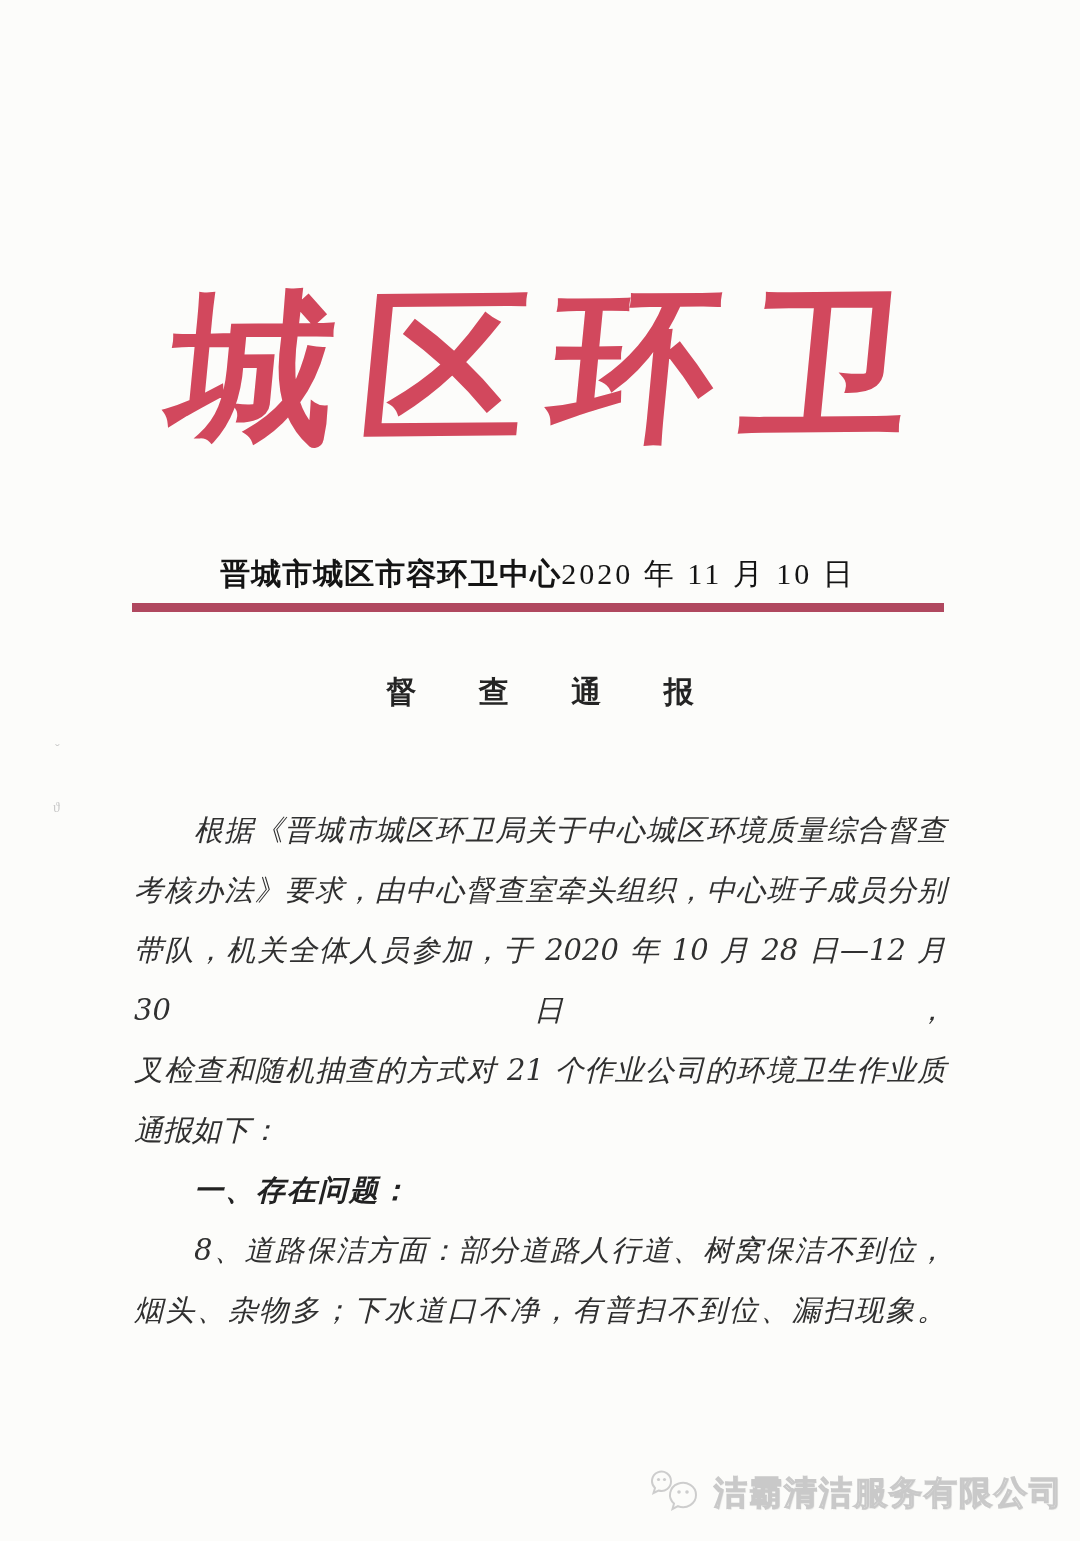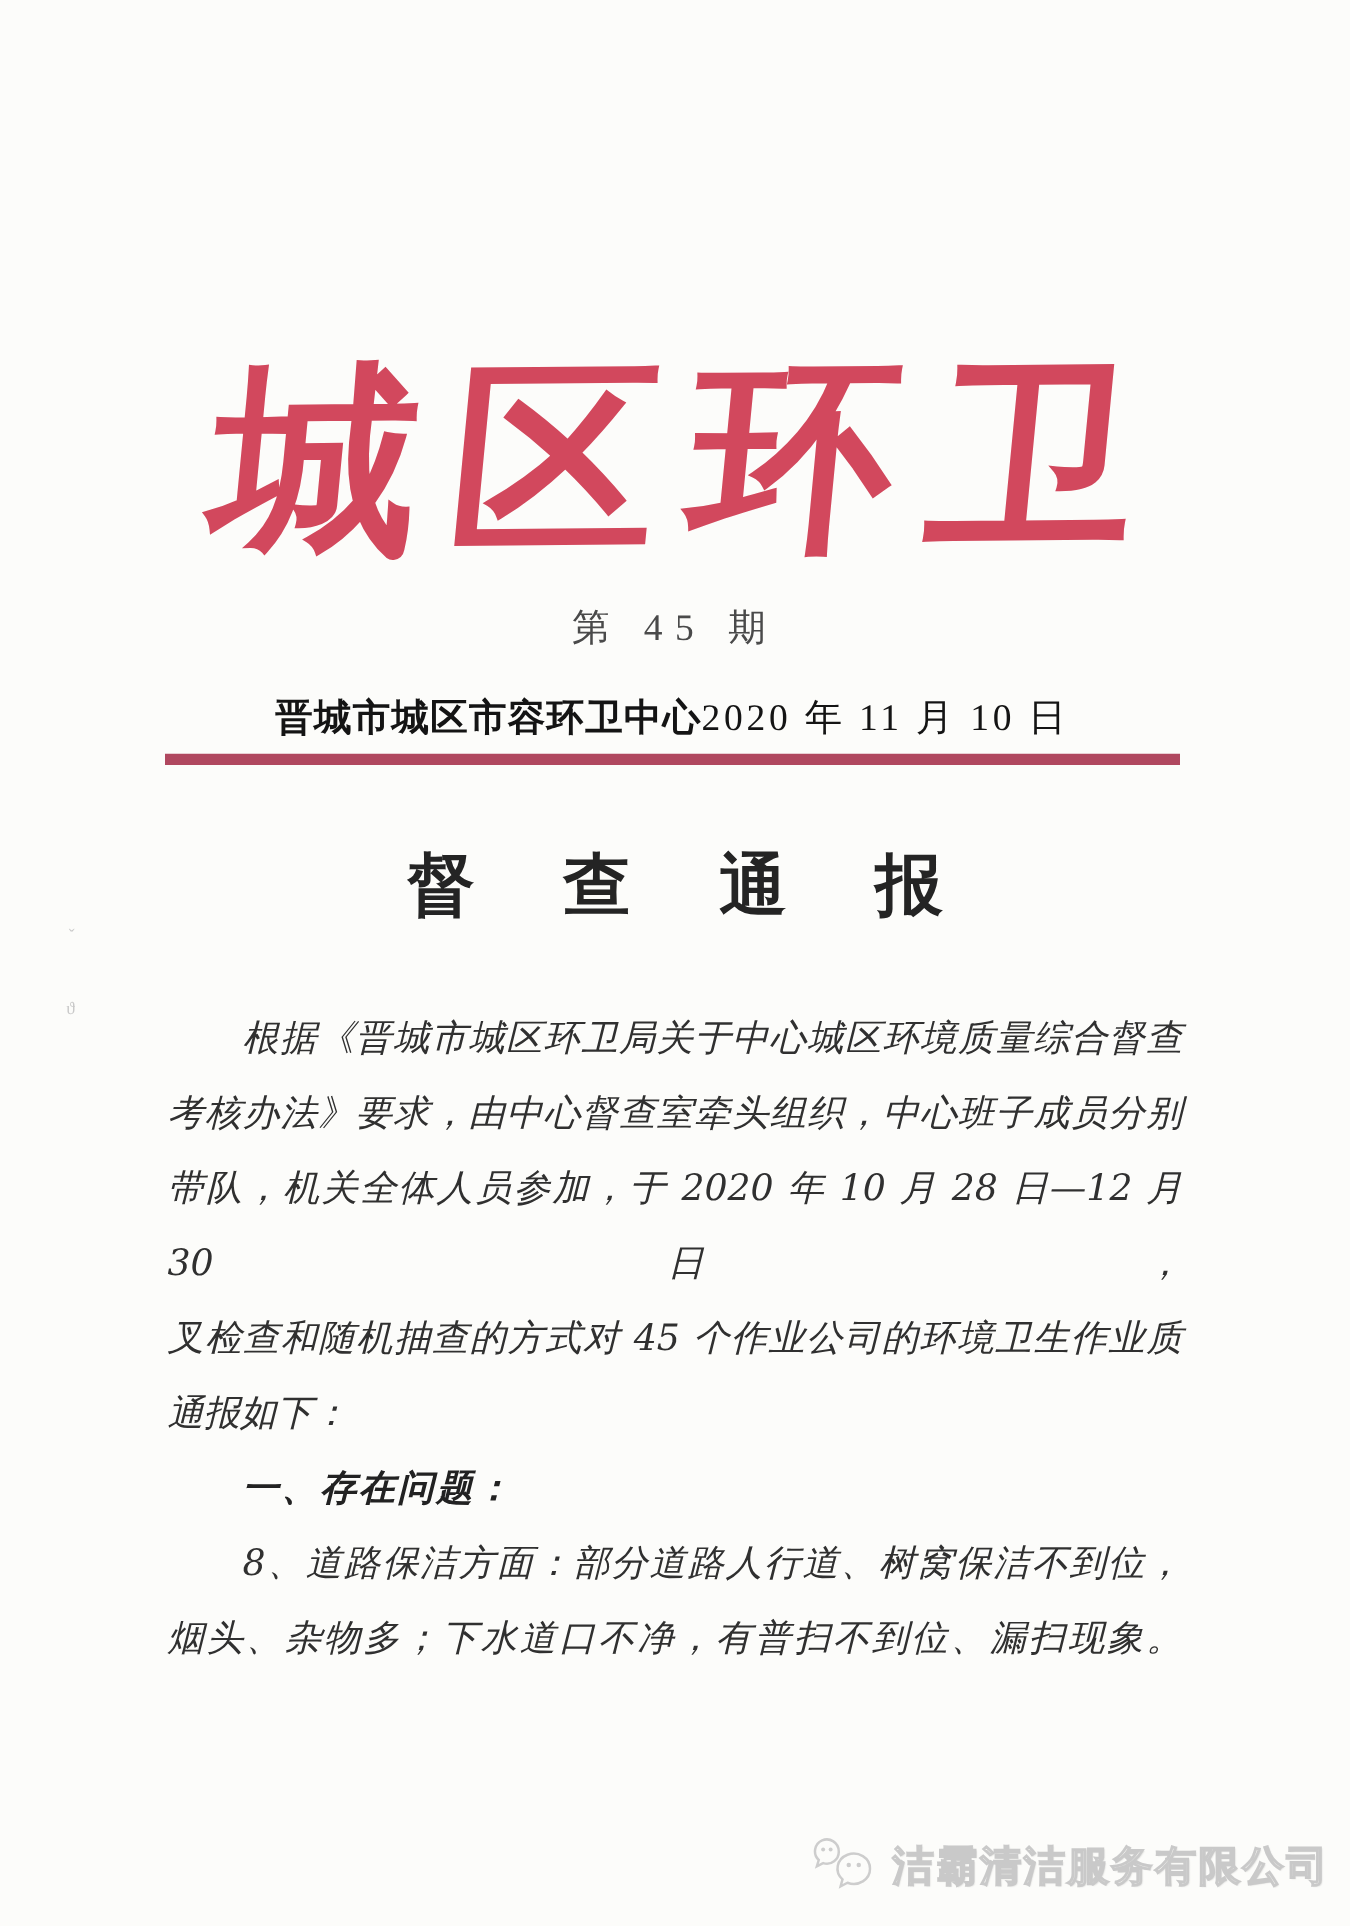--- a/index.html
+++ b/index.html
@@ -64,21 +64,21 @@
     top: 603px; left: 132px;
     width: 812px; height: 9px;
     background: #b0485f;
   }
 
   
   .doc-title {
     position: absolute;
     top: 672px; left: 0; width: 100%;
     text-align: center;
-    font-size: 54px;
+    font-size: 30px;
     font-weight: 700;
     color: #242424;
     letter-spacing: 26px;
     text-indent: 26px;
     font-family: "DejaVu Serif", "Liberation Serif", serif;
   }
 
   
   .body-block {
     position: absolute;
@@ -115,36 +115,35 @@
   
   .smudge { position: absolute; color: #c9c9c9; font-size: 14px; }
 </style>
 </head>
 <body>
 
 <div class="page">
 
   <div class="masthead-title">城区环卫</div>
 
-  <div class="issue">第 45 期</div>
 
   <div class="header-row">
     <span class="publisher">晋城市城区市容环卫中心</span>
     <span class="pub-date">2020 年 11 月 10 日</span>
   </div>
 
   <div class="red-rule"></div>
 
   <h1 class="doc-title">督 查 通 报</h1>
 
   <div class="body-block">
     <p class="line just indent">根据《晋城市城区环卫局关于中心城区环境质量综合督查</p>
     <p class="line just">考核办法》要求，由中心督查室牵头组织，中心班子成员分别</p>
     <p class="line just">带队，机关全体人员参加，于 2020 年 10 月 28 日—12 月 30 日，</p>
-    <p class="line just">叉检查和随机抽查的方式对 45 个作业公司的环境卫生作业质</p>
+    <p class="line just">叉检查和随机抽查的方式对 21 个作业公司的环境卫生作业质</p>
     <p class="line">通报如下：</p>
     <p class="line indent heading">一、存在问题：</p>
     <p class="line just indent">8、道路保洁方面：部分道路人行道、树窝保洁不到位，</p>
     <p class="line just">烟头、杂物多；下水道口不净，有普扫不到位、漏扫现象。</p>
   </div>
 
   <div class="watermark">
     <svg class="wm-icon" width="56" height="46" viewBox="0 0 56 46">
       <g fill="none" stroke="#c9c9c9" stroke-width="2" stroke-linecap="round">
         <path d="M21 11 a9.5 9.5 0 1 0 -16 7 l-1.5 5 5 -2.5 a9.5 9.5 0 0 0 12.5 -9.5 z"></path>

